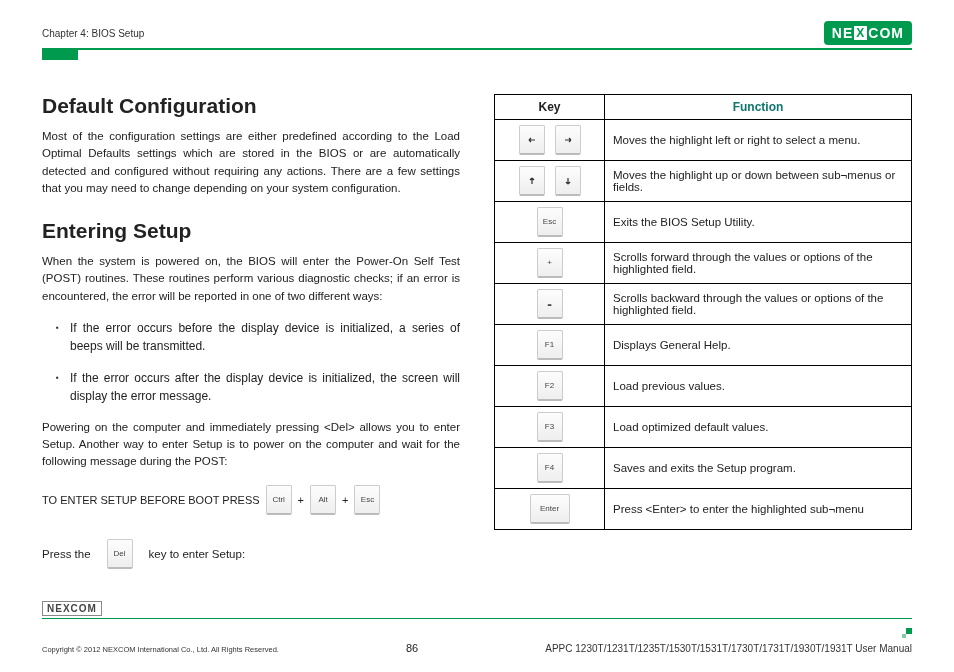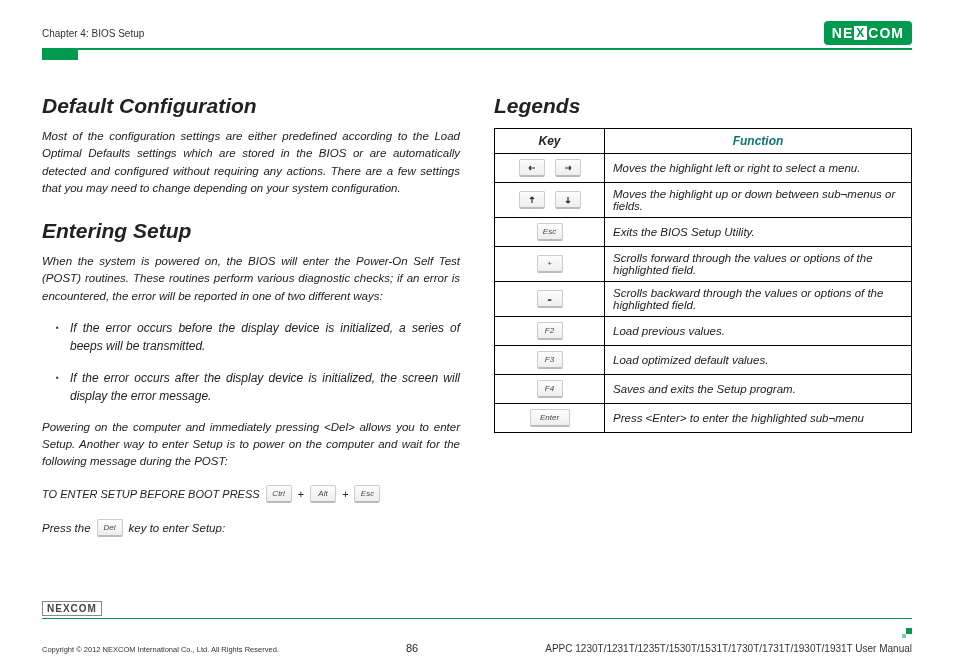--- a/index.html
+++ b/index.html
@@ -3,32 +3,32 @@
 <meta charset="utf-8">
 <style>
   * { box-sizing: border-box; margin: 0; padding: 0; }
   body { width: 954px; height: 672px; font-family: "Segoe UI", Arial, sans-serif; background: #fff; color: #222; position: relative; }
   .page { padding: 22px 42px 0 42px; }
   .top-bar { display: flex; justify-content: space-between; align-items: center; border-bottom: 2px solid #009a4e; padding-bottom: 4px; height: 28px; }
   .chapter { font-size: 10px; color: #333; }
   .logo { display: flex; align-items: center; background: #009a4e; color: #fff; font-weight: bold; font-size: 14px; padding: 4px 8px; letter-spacing: 1px; border-radius: 4px; }
   .logo .x { background: #fff; color: #009a4e; padding: 0 2px; margin: 0 1px; font-size: 12px; }
   .tab-mark { width: 36px; height: 10px; background: #009a4e; margin-top: 0; }
-  .columns { display: flex; gap: 34px; margin-top: 34px; font-style: italic; }
+  .columns { display: flex; gap: 34px; margin-top: 34px; }
   .col { flex: 1; }
   h1 { font-size: 21px; font-weight: bold; color: #222; margin-bottom: 10px; }
   .para { font-size: 11.5px; line-height: 1.5; text-align: justify; color: #222; margin-bottom: 14px; }
   .h-gap { margin-top: 22px; }
   ul.blist { list-style: none; padding-left: 14px; margin: 8px 0 14px 0; }
   ul.blist li { font-size: 12px; line-height: 1.5; text-align: justify; position: relative; padding-left: 14px; margin-bottom: 14px; }
   ul.blist li::before { content: "▪"; position: absolute; left: 0; font-size: 8px; top: 3px; }
   .setup-line { font-size: 11px; display: flex; align-items: center; gap: 6px; margin: 14px 0; }
-  .kbd { display: inline-flex; align-items: center; justify-content: center; min-width: 26px; height: 18px; background: linear-gradient(#fdfdfd,#eee); border: 1px solid #ccc; border-bottom: 2px solid #bbb; border-radius: 2px; font-size: 8px; padding: 0 4px; color: #444; }
+  .kbd { display: inline-flex; align-items: center; justify-content: center; min-width: 26px; height: 30px; background: linear-gradient(#fdfdfd,#eee); border: 1px solid #ccc; border-bottom: 2px solid #bbb; border-radius: 2px; font-size: 8px; padding: 0 4px; color: #444; }
   .kbd svg { display: block; }
-  .press-line { font-size: 11.5px; display: flex; align-items: center; gap: 6px; margin-top: 16px; }
+  .press-line { font-size: 11.5px; display: flex; align-items: center; gap: 16px; margin-top: 24px; }
   table.legend { width: 100%; border-collapse: collapse; font-size: 11.5px; }
   table.legend th { border: 1px solid #000; padding: 5px 8px; font-weight: bold; font-size: 12px; text-align: center; }
   table.legend th.fn { color: #0f766e; }
   table.legend td { border: 1px solid #000; padding: 5px 8px; vertical-align: middle; }
   table.legend td.kc { text-align: center; width: 110px; }
   .kpair { display: inline-flex; gap: 10px; justify-content: center; }
   .footer { position: absolute; bottom: 18px; left: 42px; right: 42px; }
   .footer-bar { display: flex; justify-content: space-between; align-items: flex-end; border-top: 1px solid #009a4e; padding-top: 2px; }
   .footer-logo { display: inline-flex; align-items: center; font-size: 10px; font-weight: bold; letter-spacing: 1px; color: #444; border: 1px solid #888; padding: 1px 4px; margin-bottom: 2px; }
   .copy { font-size: 7.5px; color: #333; margin-top: 24px; }
@@ -77,21 +77,20 @@
       </div>
 
       <div class="press-line">
         <span>Press the</span>
         <span class="kbd">Del</span>
         <span>key to enter Setup:</span>
       </div>
     </div>
 
     <div class="col">
-      <h1>Legends</h1>
       <table class="legend">
         <tbody>
             <tr>
           <th>Key</th>
           <th class="fn">Function</th>
         </tr>
         <tr>
           <td class="kc">
             <span class="kpair">
               <span class="kbd">
@@ -131,20 +130,24 @@
         </tr>
         <tr>
           <td class="kc"><span class="kbd">+</span></td>
           <td>Scrolls forward through the values or options of the highlighted field.</td>
         </tr>
         <tr>
           <td class="kc"><span class="kbd" style="font-size:14px;font-weight:bold">-</span></td>
           <td>Scrolls backward through the values or options of the highlighted field.</td>
         </tr>
         <tr>
+          <td class="kc"><span class="kbd">F1</span></td>
+          <td>Displays General Help.</td>
+        </tr>
+        <tr>
           <td class="kc"><span class="kbd">F2</span></td>
           <td>Load previous values.</td>
         </tr>
         <tr>
           <td class="kc"><span class="kbd">F3</span></td>
           <td>Load optimized default values.</td>
         </tr>
         <tr>
           <td class="kc"><span class="kbd">F4</span></td>
           <td>Saves and exits the Setup program.</td>

